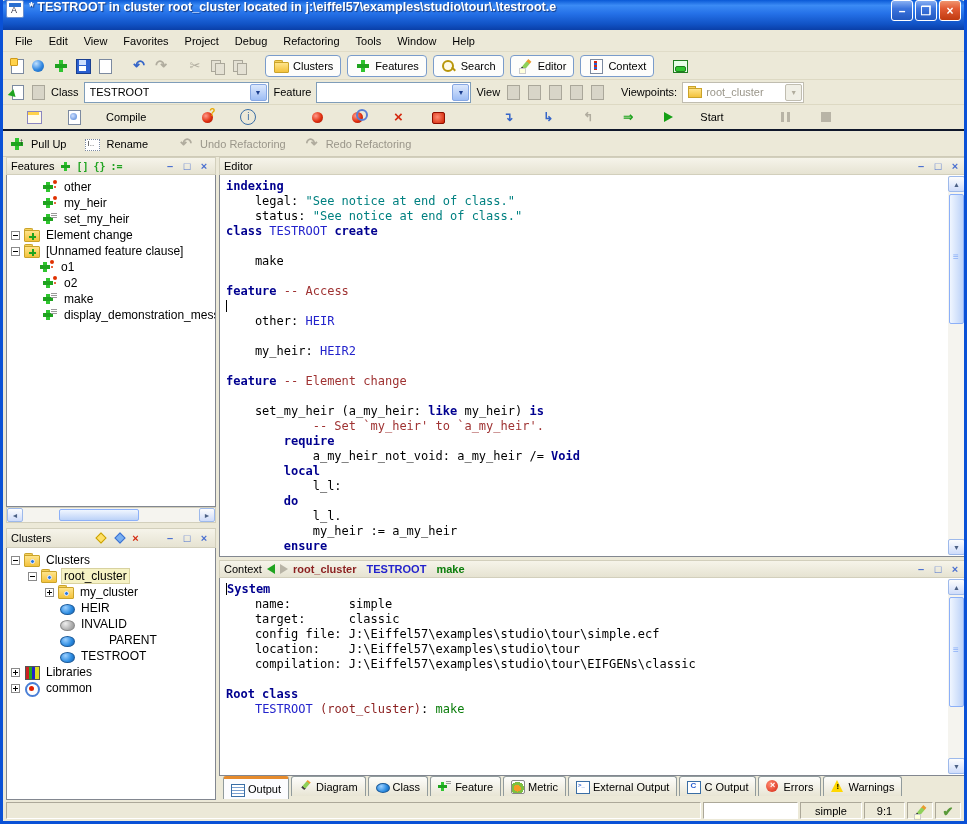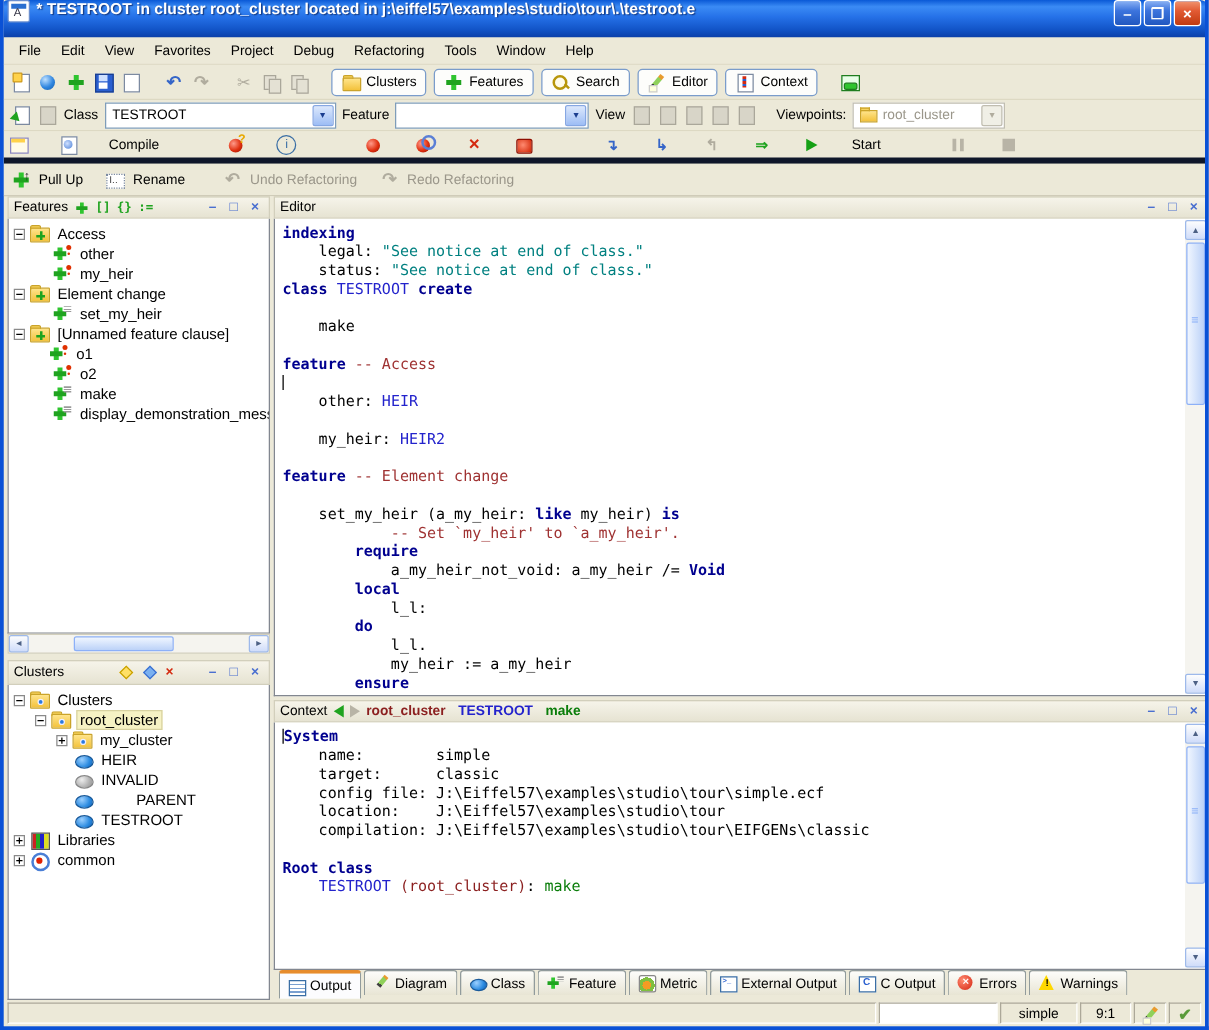--- a/index.html
+++ b/index.html
@@ -23,21 +23,21 @@
 
   
   .menubar { position:absolute; left:0; top:30px; width:961px; height:22px; background:#ece9d8;
              display:flex; align-items:center; padding-left:4px; border-bottom:1px solid #e0dcc8;}
   .menu-item { padding:3px 8px; color:#000; }
 
   
   .tb { position:absolute; left:0; width:961px; background:#ece9d8; display:flex; align-items:center; }
   .tb1 { top:52px; height:28px; border-bottom:1px solid #ddd9c3; padding-left:6px; gap:6px;}
   .tb2 { top:80px; height:25px; border-bottom:1px solid #ddd9c3; padding-left:6px; gap:5px;}
-  .tb3 { top:105px; height:26px; border-bottom:5px solid #0f172a; padding-left:4px; gap:24px;}
+  .tb3 { top:105px; height:26px; border-bottom:2px solid #0f172a; padding-left:23px; gap:24px;}
   .tb4 { top:131px; height:26px; border-bottom:1px solid #cfcbb8; padding-left:6px; gap:6px;}
   .tblabel { color:#000; white-space:nowrap; }
   .tblabel.dis { color:#9a968a; }
   .sep { width:6px; flex:none; }
   .togglebtn { height:22px; border:1px solid #7a9ccB; border-color:#7a9ccb; border-radius:4px; background:#fdfdfb;
                display:flex; align-items:center; gap:4px; padding:0 7px; color:#000; }
   
   .ic { width:16px; height:16px; position:relative; display:inline-block; flex:none; }
   .ic::before,.ic::after{content:"";position:absolute;}
   .gch { font-size:13px; line-height:16px; text-align:center; }
@@ -356,51 +356,44 @@
       <span class="hglyph">{}</span>
       <span class="hglyph">:=</span>
       <span class="panel-btns">
         <span class="pbtn">–</span>
         <span class="pbtn">□</span>
         <span class="pbtn">×</span>
       </span>
     </div>
     <div class="panel-body">
       <div class="tree" id="features-tree">
+          <div class="trow" style="padding-left: 35px;">
+            <span class="ti ti-feature-attribute">
+              <i></i>
+            </span>
+            <span class="tlabel">other</span>
+          </div>
+          <div class="trow" style="padding-left: 35px;">
+            <span class="ti ti-feature-attribute">
+              <i></i>
+            </span>
+            <span class="tlabel">my_heir</span>
+          </div>
+          <div class="trow" style="padding-left: 35px;">
+            <span class="ti ti-feature-routine">
+              <i></i>
+            </span>
+            <span class="tlabel">set_my_heir</span>
+          </div>
           <div class="trow" style="padding-left: 4px;">
             <span class="exp"></span>
             <span class="ti ti-folder-plus">
               <i></i>
             </span>
-            <span class="tlabel">Access</span>
-          </div>
-          <div class="trow" style="padding-left: 35px;">
-            <span class="ti ti-feature-attribute">
-              <i></i>
-            </span>
-            <span class="tlabel">other</span>
-          </div>
-          <div class="trow" style="padding-left: 35px;">
-            <span class="ti ti-feature-attribute">
-              <i></i>
-            </span>
-            <span class="tlabel">my_heir</span>
-          </div>
-          <div class="trow" style="padding-left: 4px;">
-            <span class="exp"></span>
-            <span class="ti ti-folder-plus">
-              <i></i>
-            </span>
             <span class="tlabel">Element change</span>
-          </div>
-          <div class="trow" style="padding-left: 35px;">
-            <span class="ti ti-feature-routine">
-              <i></i>
-            </span>
-            <span class="tlabel">set_my_heir</span>
           </div>
           <div class="trow" style="padding-left: 4px;">
             <span class="exp"></span>
             <span class="ti ti-folder-plus">
               <i></i>
             </span>
             <span class="tlabel">[Unnamed feature clause]</span>
           </div>
           <div class="trow" style="padding-left: 32px;">
             <span class="ti ti-feature-attribute">

